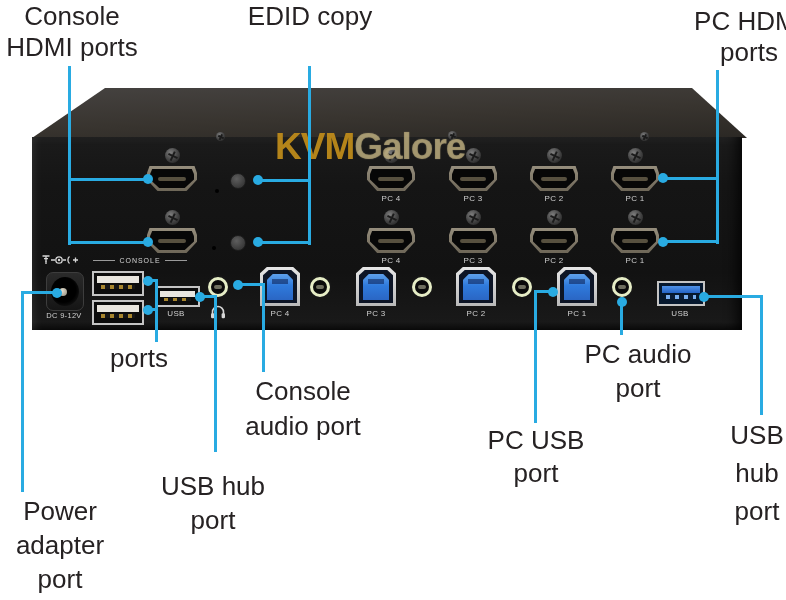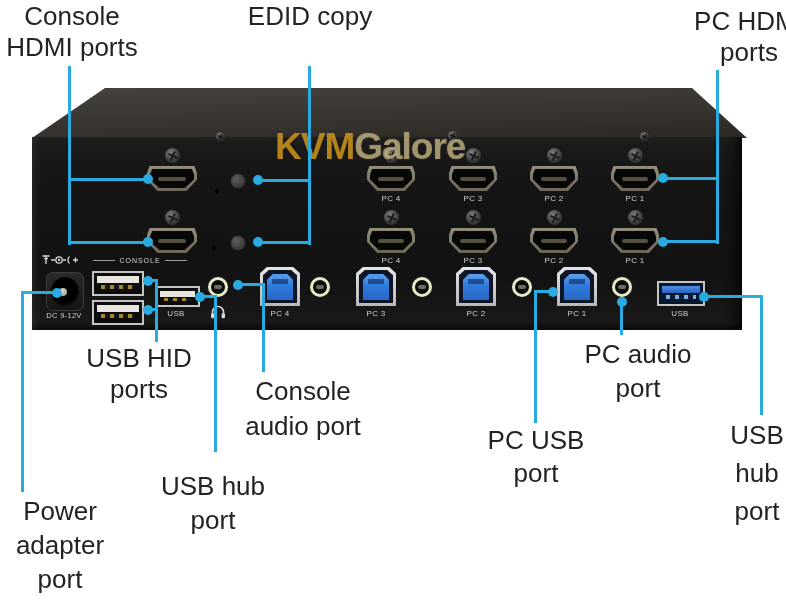--- a/index.html
+++ b/index.html
@@ -318,21 +318,20 @@
     <div>HDMI ports</div>
   </div>
   <div class="lbl" style="left:310px;top:1px;">
     <div>EDID copy</div>
   </div>
   <div class="lbl" style="left:749px;top:6px;">
     <div>PC HDMI</div>
     <div>ports</div>
   </div>
   <div class="lbl" style="left:139px;top:343px;">
-    <div>USB HID</div>
     <div>ports</div>
   </div>
   <div class="lbl" style="left:303px;top:374px;line-height:35px;">
     <div>Console</div>
     <div>audio port</div>
   </div>
   <div class="lbl" style="left:213px;top:469px;line-height:34px;">
     <div>USB hub</div>
     <div>port</div>
   </div>

